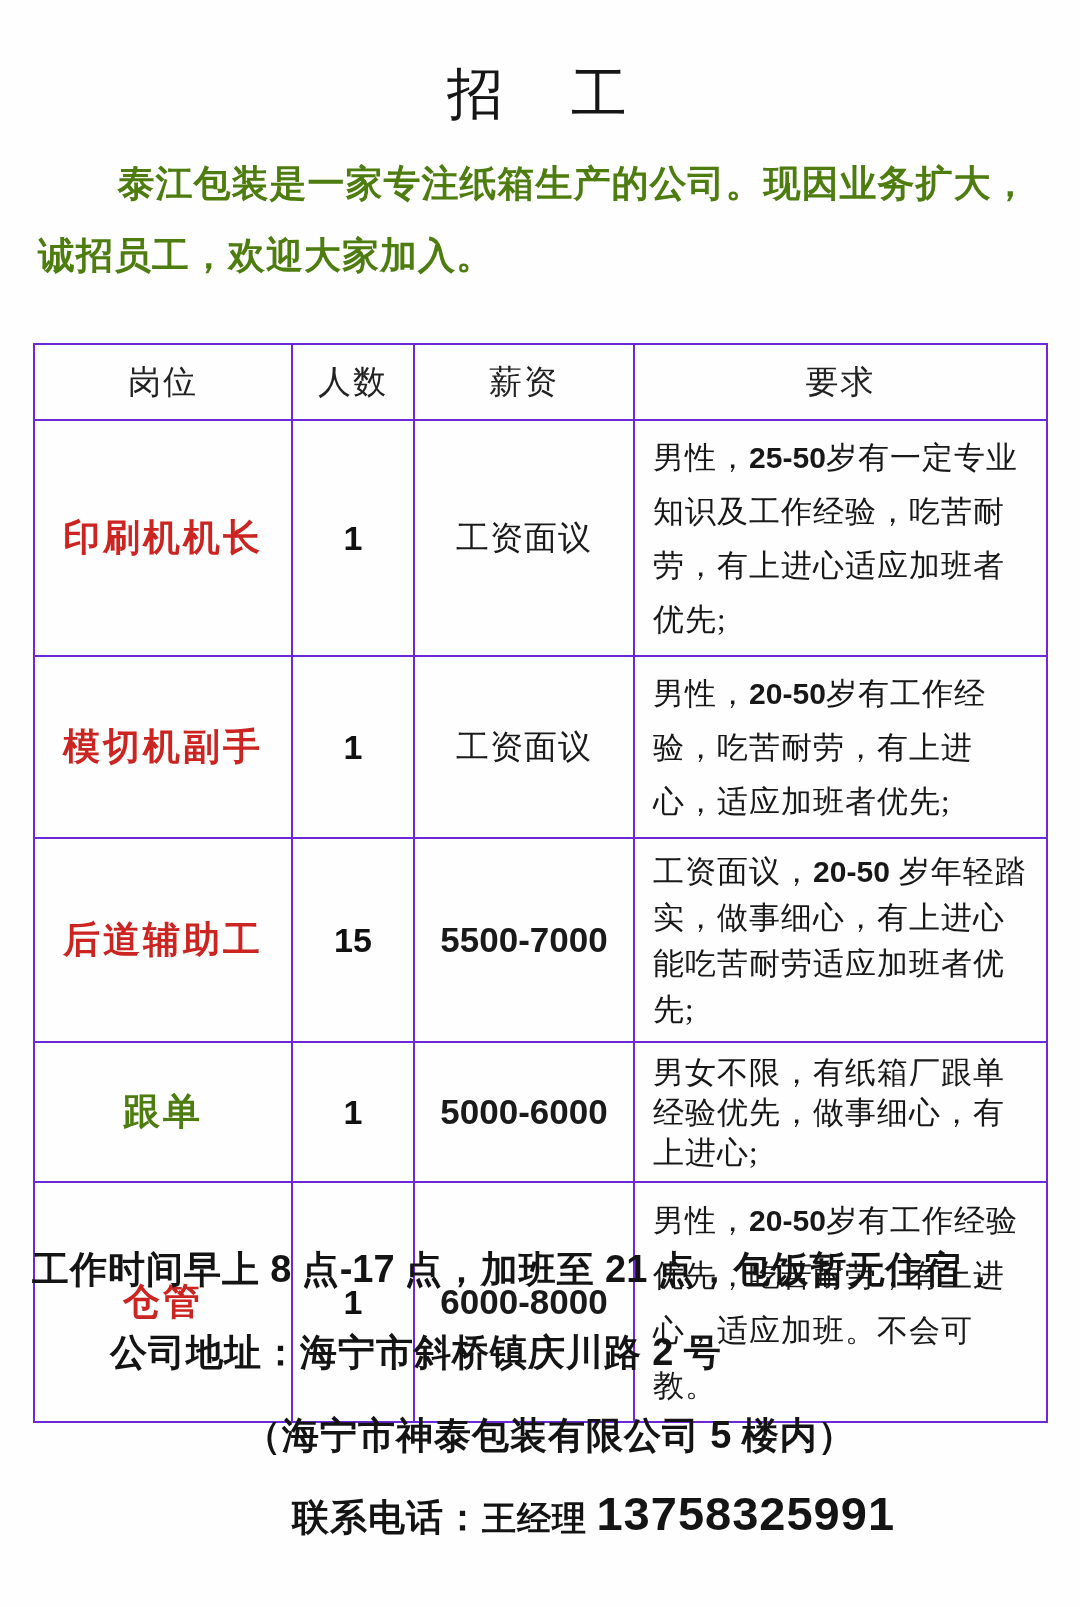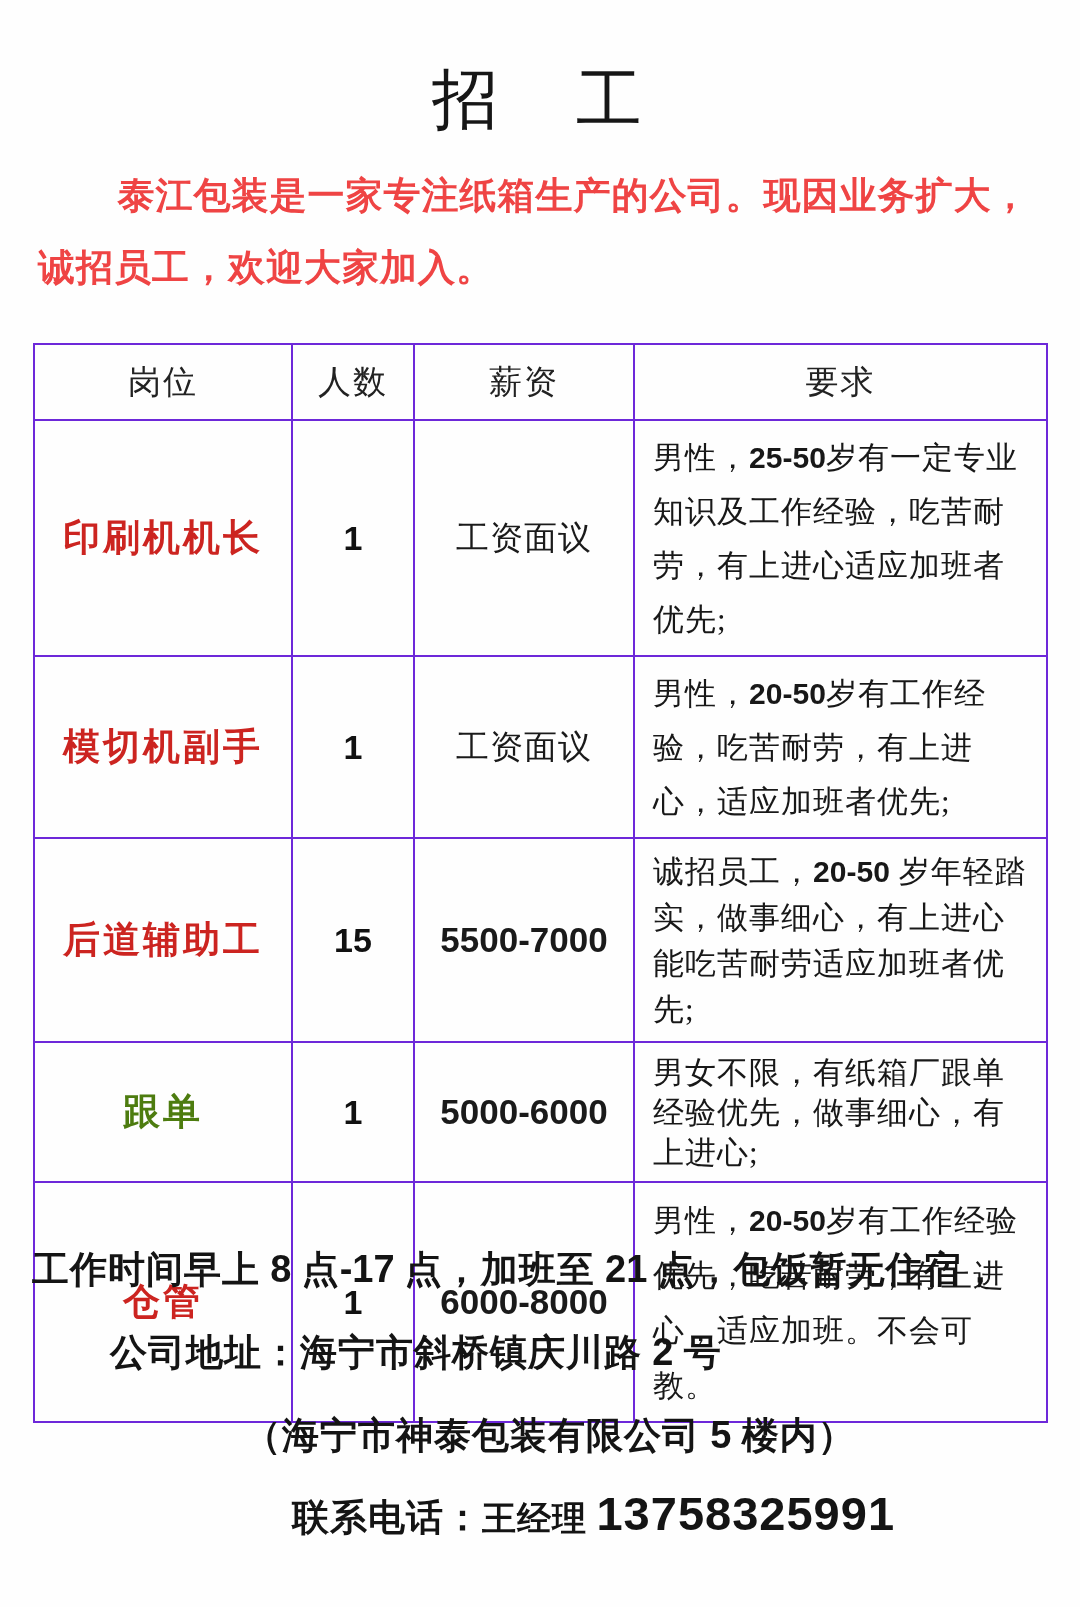--- a/index.html
+++ b/index.html
@@ -19,35 +19,35 @@
     height: 1607px;
     position: relative;
     background: #fefefe;
   }
 
   
   .title {
     margin: 0;
     padding-top: 62px;
     text-align: center;
-    font-size: 66px;
+    font-size: 56px;
     line-height: 1.15;
     font-weight: 500;
     letter-spacing: 6px;
     color: #161616;
   }
 
   
   .intro {
     margin: 22px 36px 0 38px;
     font-size: 37px;
     line-height: 72px;
     text-indent: 2.15em;
     font-weight: 600;
-    color: #ef4444;
+    color: #4d7c0f;
     letter-spacing: 1px;
   }
 
   
   table.jobs {
     position: absolute;
     left: 33px;
     top: 343px;
     width: 1013px;
     border-collapse: collapse;
@@ -185,21 +185,21 @@
         <tr>
           <td class="pos" style="color: rgb(204, 36, 32);">模切机副手</td>
           <td class="cnt">1</td>
           <td class="sal">工资面议</td>
           <td class="req"><span>男性，</span><span class="bnum">20-50</span><span>岁有工作经验，吃苦耐劳，有上进心，适应加班者优先;</span></td>
         </tr>
         <tr>
           <td class="pos" style="color: rgb(204, 36, 32);">后道辅助工</td>
           <td class="cnt">15</td>
           <td class="sal bold-sal">5500-7000</td>
-          <td class="req"><span>诚招员工，</span><span class="bnum">20-50</span><span> 岁年轻踏实，做事细心，有上进心能吃苦耐劳适应加班者优先;</span></td>
+          <td class="req"><span>工资面议，</span><span class="bnum">20-50</span><span> 岁年轻踏实，做事细心，有上进心能吃苦耐劳适应加班者优先;</span></td>
         </tr>
         <tr>
           <td class="pos" style="color: #4d7c0f;">跟单</td>
           <td class="cnt">1</td>
           <td class="sal bold-sal">5000-6000</td>
           <td class="req"><span>男女不限，有纸箱厂跟单经验优先，做事细心，有上进心;</span></td>
         </tr>
         <tr>
           <td class="pos" style="color: rgb(204, 36, 32);">仓管</td>
           <td class="cnt">1</td>

